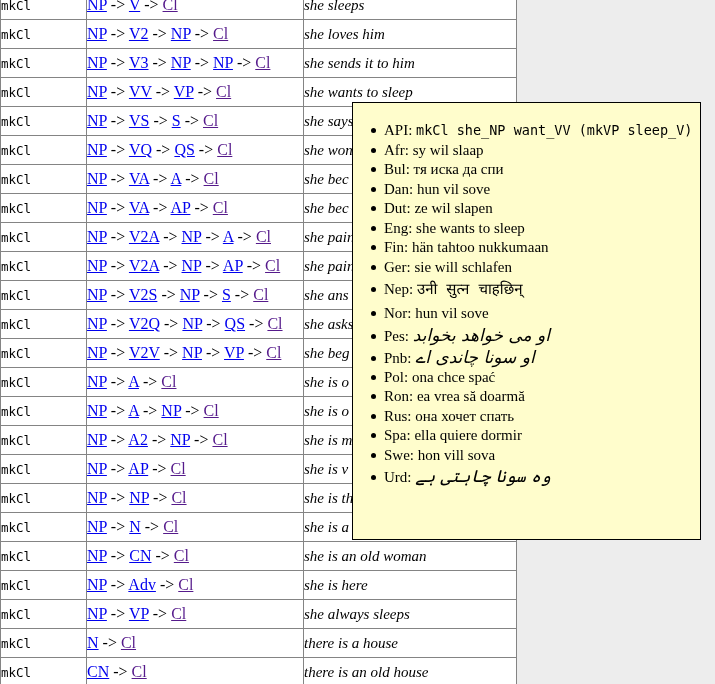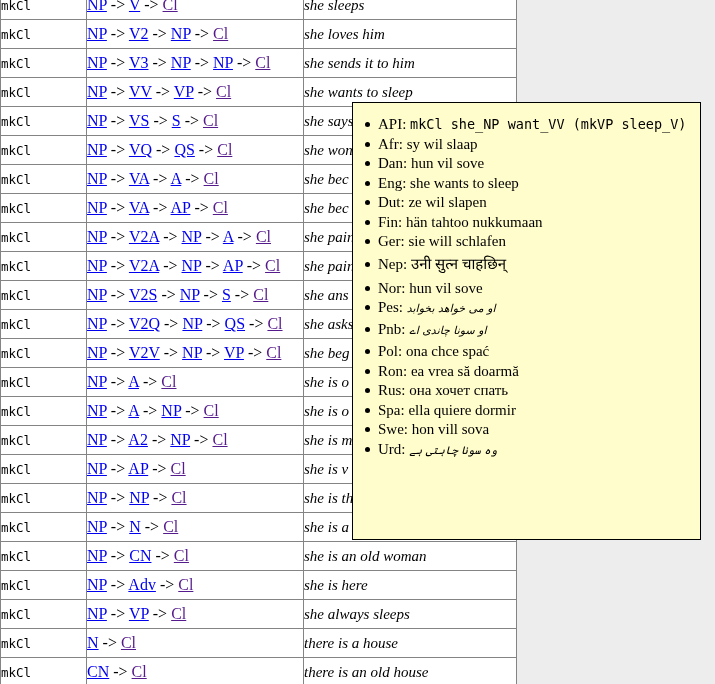--- a/index.html
+++ b/index.html
@@ -60,21 +60,21 @@
     position: absolute;
     left: 352px; top: 102px;
     width: 349px; height: 438px;
     box-sizing: border-box;
     background: #fffdcc;
     border: 1px solid #000000;
     overflow: hidden;
   }
   .tooltip ul {
     list-style: none;
-    margin: 0;
+    margin: 6px;
     padding: 13px 2px 0 12px;
   }
   .tooltip li {
     height: 19.5px;
     white-space: nowrap;
     font-size: 15px;
     color: #000;
   }
   .tooltip li.h-dev { height: 27px; }
   .tooltip li.h-rtl { height: 22px; }
@@ -89,26 +89,26 @@
   }
   .lang-label { font-style: normal; }
   .val-italic { }
   .val-code {
     font-family: "DejaVu Sans Mono", monospace;
     font-size: 13.5px;
     font-style: normal;
   }
   .val-rtl {
     font-family: "DejaVu Sans", sans-serif;
-    font-size: 11px;
+    font-size: 17px;
     font-style: italic;
     text-align: center;
   }
   .val-dev {
-    font-family: Liberation Serif, serif;
+    font-family: Liberation Mono, monospace;
     font-size: 15px;
     font-style: normal;
   }
 </style>
 </head>
 <body>
 
 <div class="table-wrap">
   <table class="paradigm">
     <tbody id="table-body">
@@ -233,23 +233,24 @@
           <td class="example-cell">there is an old house</td>
         </tr>
       </tbody>
   </table>
 </div>
 
 <div class="tooltip">
   <ul id="tooltip-list">
       <li><span class="bullet"></span><span class="lang-label">API: </span><span class="val-code">mkCl she_NP want_VV (mkVP sleep_V)</span></li>
       <li><span class="bullet"></span><span class="lang-label">Afr: </span><span class="val-italic">sy wil slaap</span></li>
+      <li><span class="bullet"></span><span class="lang-label">Bul: </span><span class="val-italic">тя иска да спи</span></li>
       <li><span class="bullet"></span><span class="lang-label">Dan: </span><span class="val-italic">hun vil sove</span></li>
+      <li><span class="bullet"></span><span class="lang-label">Dut: </span><span class="val-italic">ze wil slapen</span></li>
       <li><span class="bullet"></span><span class="lang-label">Eng: </span><span class="val-italic">she wants to sleep</span></li>
-      <li><span class="bullet"></span><span class="lang-label">Dut: </span><span class="val-italic">ze wil slapen</span></li>
       <li><span class="bullet"></span><span class="lang-label">Fin: </span><span class="val-italic">hän tahtoo nukkumaan</span></li>
       <li><span class="bullet"></span><span class="lang-label">Ger: </span><span class="val-italic">sie will schlafen</span></li>
       <li class="h-dev"><span class="bullet"></span><span class="lang-label">Nep: </span><span class="val-dev">उनी सुत्न चाहछिन्</span></li>
       <li><span class="bullet"></span><span class="lang-label">Nor: </span><span class="val-italic">hun vil sove</span></li>
       <li class="h-rtl"><span class="bullet"></span><span class="lang-label">Pes: </span><span class="val-rtl">او می خواهد بخوابد</span></li>
       <li class="h-rtl"><span class="bullet"></span><span class="lang-label">Pnb: </span><span class="val-rtl">او سونا چاندی اے</span></li>
       <li><span class="bullet"></span><span class="lang-label">Pol: </span><span class="val-italic">ona chce spać</span></li>
       <li><span class="bullet"></span><span class="lang-label">Ron: </span><span class="val-italic">ea vrea să doarmă</span></li>
       <li><span class="bullet"></span><span class="lang-label">Rus: </span><span class="val-italic">она хочет спать</span></li>
       <li><span class="bullet"></span><span class="lang-label">Spa: </span><span class="val-italic">ella quiere dormir</span></li>

